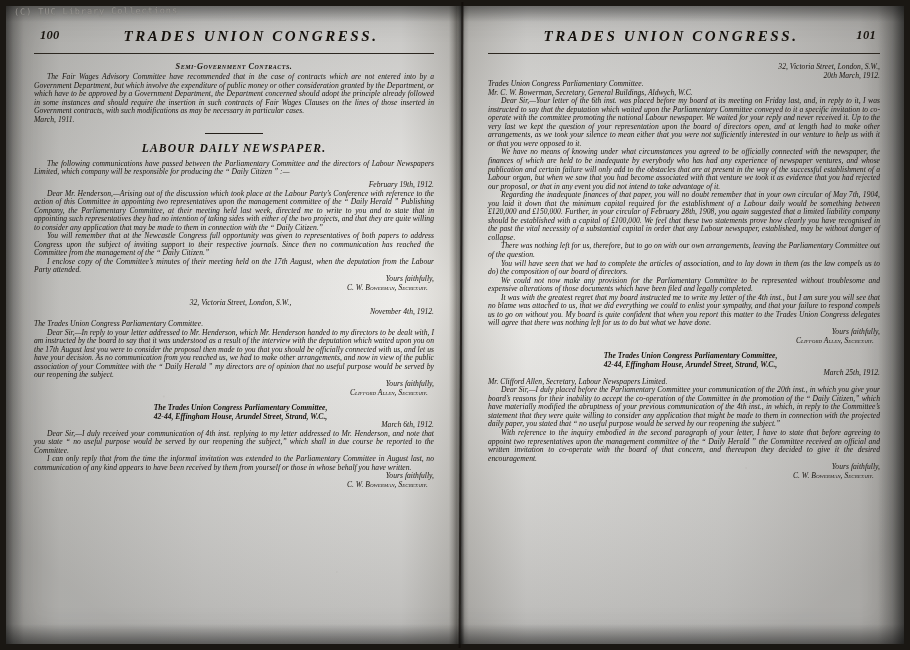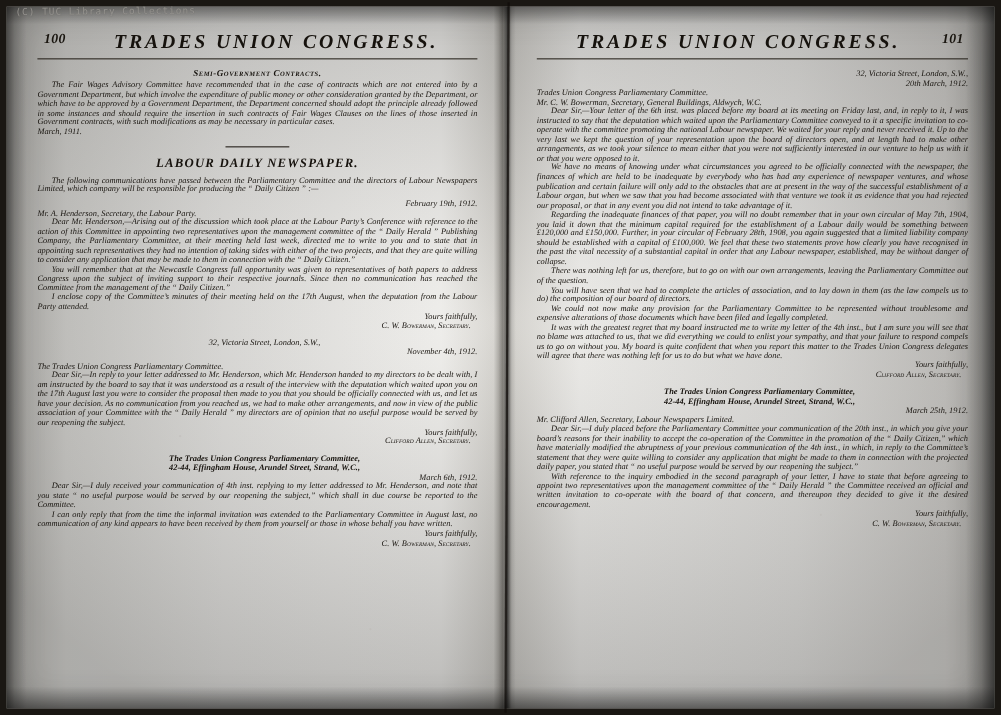--- a/index.html
+++ b/index.html
@@ -60,21 +60,21 @@
     top: 0;
     font-weight: bold;
     font-size: 12.5px;
     letter-spacing: 0.3px;
     color: #19150f;
   }
   .page.left  .runhead .folio { left: 6px; }
   .page.right .runhead .folio { right: 4px; }
   .runhead .title {
     font-weight: bold;
-    font-size: 18px;
+    font-size: 15px;
     letter-spacing: 2.6px;
     color: #16120d;
   }
   .page.left .runhead .title  { padding-left: 34px; }
   .page.right .runhead .title { padding-right: 26px; }
 
   .headrule {
     border: 0;
     border-top: 1.3px solid #2c2720;
     margin: 3px 0 9px 0;
@@ -247,21 +247,20 @@
         <p>The Fair Wages Advisory Committee have recommended that in the case of contracts which are not entered into by a Government Department, but which involve the expenditure of public money or other consideration granted by the Department, or which have to be approved by a Government Department, the Department concerned should adopt the principle already followed in some instances and should require the insertion in such contracts of Fair Wages Clauses on the lines of those inserted in Government contracts, with such modifications as may be necessary in particular cases.</p>
         <p class="noind">March, 1911.</p>
 
         <hr class="rule-short">
 
         <div class="bighead">LABOUR DAILY NEWSPAPER.</div>
         <p>The following communications have passed between the Parliamentary Committee and the directors of Labour Newspapers Limited, which company will be responsible for producing the “ Daily Citizen ” :—</p>
 
         <div class="gap-s"></div>
         <p class="dateline">February 19th, 1912.</p>
-        <p class="noind">Mr. A. Henderson, Secretary, the Labour Party.</p>
         <p>Dear Mr. Henderson,—Arising out of the discussion which took place at the Labour Party’s Conference with reference to the action of this Committee in appointing two representatives upon the management committee of the “ Daily Herald ” Publishing Company, the Parliamentary Committee, at their meeting held last week, directed me to write to you and to state that in appointing such representatives they had no intention of taking sides with either of the two projects, and that they are quite willing to consider any application that may be made to them in connection with the “ Daily Citizen.”</p>
         <p>You will remember that at the Newcastle Congress full opportunity was given to representatives of both papers to address Congress upon the subject of inviting support to their respective journals. Since then no communication has reached the Committee from the management of the “ Daily Citizen.”</p>
         <p>I enclose copy of the Committee’s minutes of their meeting held on the 17th August, when the deputation from the Labour Party attended.</p>
         <p class="closing">Yours faithfully,</p>
         <p class="signature">C. W. Bowerman, Secretary.</p>
 
         <div class="gap-m"></div>
         <p class="addr-center">32, Victoria Street, London, S.W.,</p>
         <p class="dateline">November 4th, 1912.</p>
         <div class="gap-s"></div>

